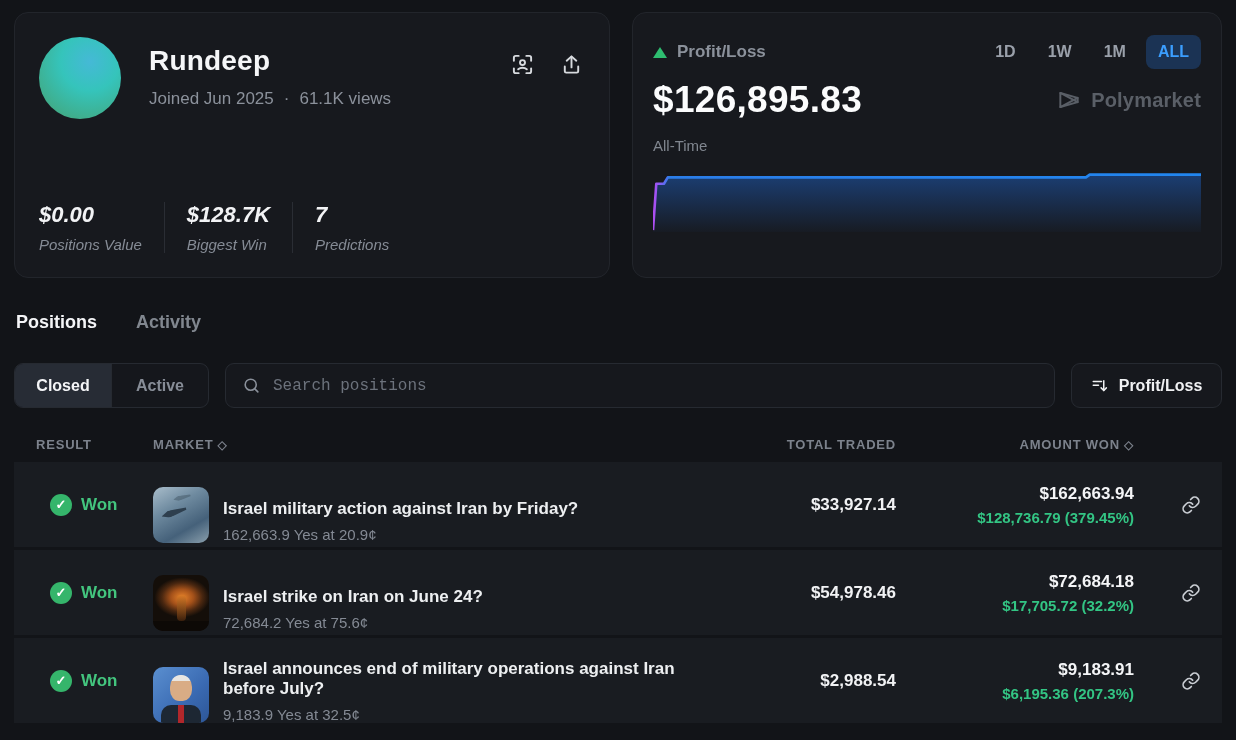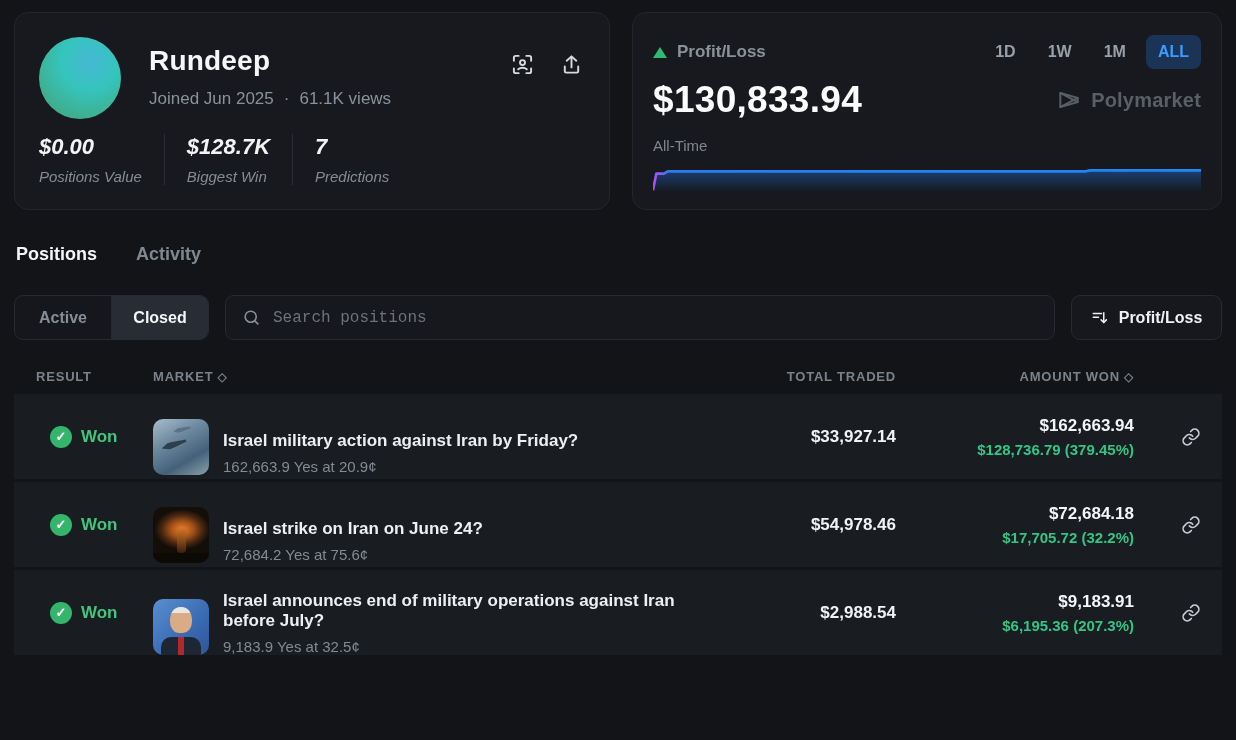--- a/index.html
+++ b/index.html
@@ -2,21 +2,21 @@
 <html><head>
 <meta charset="utf-8">
 <style>
   * { margin:0; padding:0; box-sizing:border-box; }
   html,body { width:1236px; height:740px; background:#121418; overflow:hidden;
     font-family:"Liberation Sans", sans-serif; color:#e9ebee; }
   .page { width:1236px; height:740px; padding:12px 14px 0 14px; }
 
   
   .cards { display:flex; gap:22px; }
-  .card { background:#17191e; border:1px solid #22252b; border-radius:14px; height:198px; }
+  .card { background:#17191e; border:1px solid #22252b; border-radius:14px; height:266px; }
   .profile-card { width:596px; padding:24px; position:relative; display:flex; flex-direction:column; }
   .profile-head { display:flex; gap:28px; align-items:flex-start; }
   .avatar { width:82px; height:82px; border-radius:50%;
     background:radial-gradient(circle at 62% 30%, #45b9d6 0%, #35c4bb 38%, #3fae8d 75%, #4d9a6c 100%); }
   .profile-name { font-size:28px; font-weight:bold; color:#f5f6f8; letter-spacing:.2px; margin-top:8px; }
   .profile-sub { margin-top:12px; font-size:17px; color:#8b919b; display:flex; gap:10px; align-items:center; }
   .card-actions { position:absolute; top:40px; right:26px; display:flex; gap:26px; }
   .icon-btn { background:none; border:none; color:#d7dade; cursor:pointer; padding:0; line-height:0; }
   .stats { margin-top:auto; display:flex; align-items:center; }
   .stat { padding-right:22px;font-style:italic; }
@@ -169,21 +169,21 @@
           <span class="pnl-title">Profit/Loss</span>
         </div>
         <div class="ranges">
           <button class="range-btn">1D</button>
           <button class="range-btn">1W</button>
           <button class="range-btn">1M</button>
           <button class="range-btn active">ALL</button>
         </div>
       </div>
       <div class="pnl-value-row">
-        <div class="pnl-value">$130,833.94</div>
+        <div class="pnl-value">$126,895.83</div>
         <div class="brand">
           <svg class="icon" width="26" height="26" viewBox="0 0 24 24" style="stroke-width:1.8">
             <path d="M4 5.5v13L20 14V10L4 5.5Z"></path>
               <path d="M20 10 4 18.5"></path>
               <path d="M20 14 4 5.5"></path>
           </svg>
           <span class="brand-text">Polymarket</span>
         </div>
       </div>
       <div class="pnl-period">All-Time</div>
@@ -206,22 +206,22 @@
     </div>
   </div>
 
   <div class="tabs">
     <button class="tab active">Positions</button>
     <button class="tab">Activity</button>
   </div>
 
   <div class="filter-row">
     <div class="segmented">
+      <button class="segment active">Closed</button>
       <button class="segment">Active</button>
-      <button class="segment active">Closed</button>
     </div>
     <div class="search-box">
       <svg class="icon" width="19" height="19" viewBox="0 0 24 24" style="color:#8a909a">
         <circle cx="11" cy="11" r="7"></circle>
           <path d="m20 20-3.8-3.8"></path>
       </svg>
       <input type="text" value="" placeholder="Search positions" style="">
     </div>
     <button class="sort-btn">
       <svg class="icon" width="18" height="18" viewBox="0 0 24 24">

